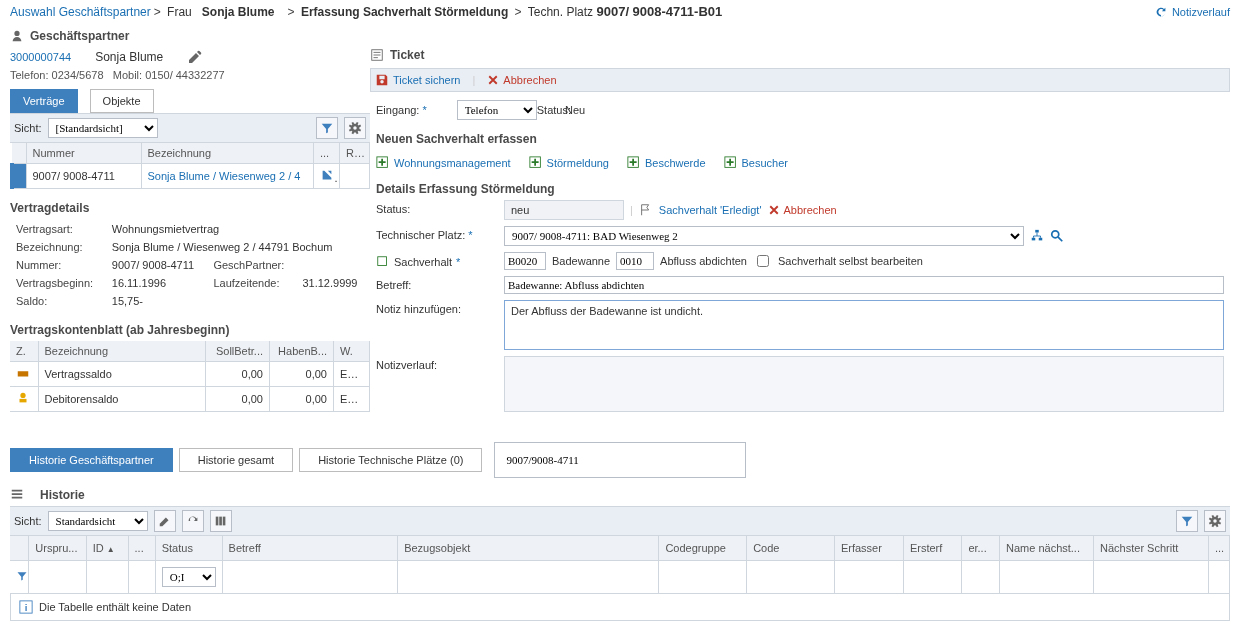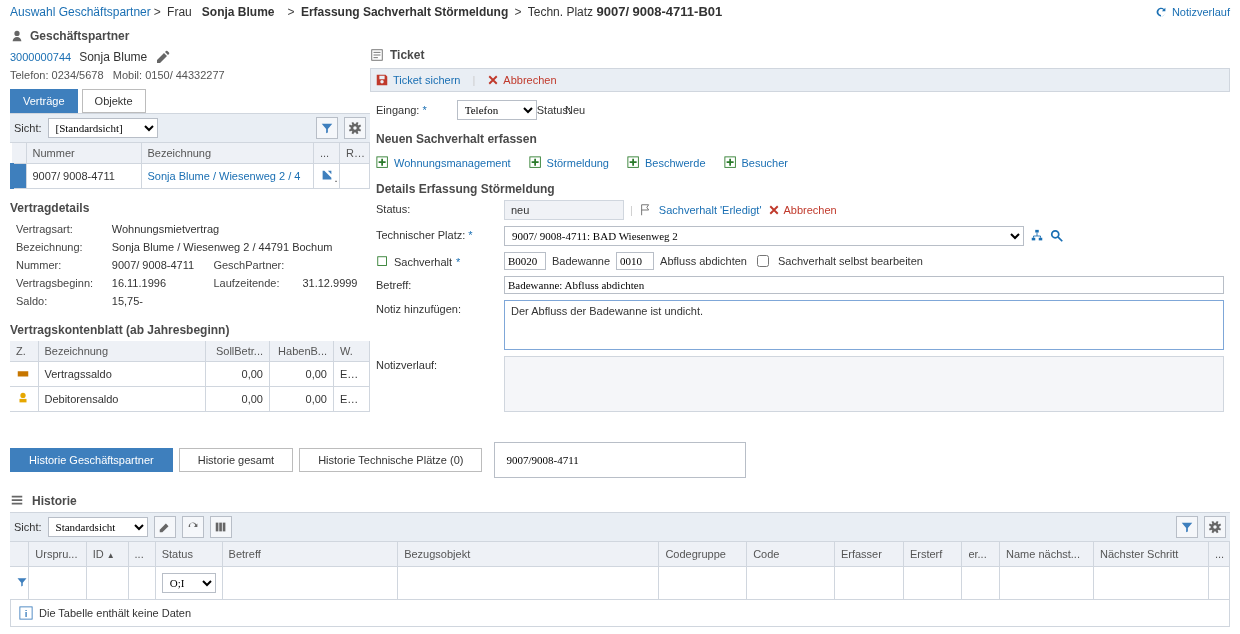--- a/index.html
+++ b/index.html
@@ -10,25 +10,25 @@
 .breadcrumb a{color:#1a6fb3;text-decoration:none}
 .breadcrumb .bold{font-weight:bold;color:#333}
 .crumb-sep{color:#444;padding:0 3px}
 .refresh{color:#1a6fb3;display:flex;align-items:center;gap:4px}
 .refresh svg{width:14px;height:14px}
 .main{display:flex;align-items:flex-end;padding:0 10px}
 .left{width:360px;flex:0 0 360px}
 .right{flex:1;margin-left:0}
 .section-head{font-weight:bold;font-size:12px;color:#4a4a4a;display:flex;align-items:center;gap:6px;margin:6px 0}
 .icon{display:inline-block;flex:0 0 auto}
-.bp-line{display:flex;align-items:center;gap:8px;margin:4px 0}
+.bp-line{display:flex;align-items:center;gap:24px;margin:4px 0}
 .bp-id{color:#1a6fb3}
 .bp-name{font-size:12px}
 .contact{color:#555;font-size:11px;margin:4px 0 8px}
-.tabs{display:flex;gap:4px}
+.tabs{display:flex;gap:12px}
 .tab{padding:5px 12px;border:1px solid #bcbcbc;background:#fff;font-size:11px}
 .tab.active{background:#3e7fbd;color:#fff;border-color:#3e7fbd}
 .toolbar{display:flex;align-items:center;gap:6px;background:#e9eef4;border-top:1px solid #d0d6de;border-bottom:1px solid #d0d6de;padding:3px 4px;margin-top:0}
 .lbl{color:#333}
 .select,.input{font-family:Liberation Serif, serif;font-size:11px;border:1px solid #b8bec7;padding:2px 3px;background:#fff}
 .sq-btn{width:22px;height:22px;border:1px solid #b8bec7;background:#f5f7fa;display:inline-flex;align-items:center;justify-content:center;cursor:pointer}
 .sq-btn svg{width:14px;height:14px}
 .grid{border-collapse:collapse;width:100%;table-layout:fixed}
 .grid th,.grid td{border-right:1px solid #d0d6de;border-bottom:1px solid #d0d6de;padding:4px 6px;text-align:left;font-size:11px;white-space:nowrap;overflow:hidden;text-overflow:ellipsis}
 .grid th{background:#eef1f6;color:#555;font-weight:normal}
@@ -49,21 +49,21 @@
 .frm{display:grid;grid-template-columns:120px 1fr;row-gap:6px;column-gap:8px;align-items:start}
 .frm .lab{padding-top:3px;color:#333}
 .frm .val{display:flex;align-items:center;gap:6px;flex-wrap:wrap}
 .huge-input{width:720px}
 .readonly{background:#f0f2f6;border:1px solid #d0d6de;padding:3px 6px;width:120px}
 .notebox{width:720px;height:50px;border:1px solid #7fa7d8;background:#fff;padding:4px 6px;font-size:11px}
 .notlog{width:720px;height:56px;border:1px solid #d0d6de;background:#f5f6f9}
 .hist-tabs{display:flex;align-items:center;gap:6px;margin:30px 10px 0}
 .hist-tabs .tab{padding:5px 18px}
 .hist-tabs .input{margin-left:6px;width:252px;padding:11px}
-.hist-head{margin:16px 10px 0;display:flex;align-items:center;gap:8px;font-weight:bold;font-size:12px;color:#4a4a4a}
+.hist-head{margin:10px 10px 0;display:flex;align-items:center;gap:16px;font-weight:bold;font-size:12px;color:#4a4a4a}
 .hist-toolbar{margin:4px 10px 0;background:#e9eef4;border-top:1px solid #d0d6de;border-bottom:1px solid #d0d6de;padding:3px 4px;display:flex;align-items:center;gap:6px;justify-content:space-between}
 .hist-grid-wrap{margin:0 10px}
 .hist-grid{width:100%;border-collapse:collapse;table-layout:fixed}
 .hist-grid th,.hist-grid td{border-right:1px solid #d0d6de;border-bottom:1px solid #d0d6de;padding:6px 6px;text-align:left;font-size:11px;background:#eef1f6;color:#555;font-weight:normal;white-space:nowrap;overflow:hidden}
 .hist-grid .data td{background:#fff}
 .empty-msg{padding:6px 8px;display:flex;align-items:center;gap:6px;color:#333;border:1px solid #d0d6de;border-top:none;margin:0 10px}
 .chk{width:12px;height:12px}
 svg{fill:currentColor}
 .spacer{flex:1}
 .pencil{width:16px;height:16px;color:#666}

